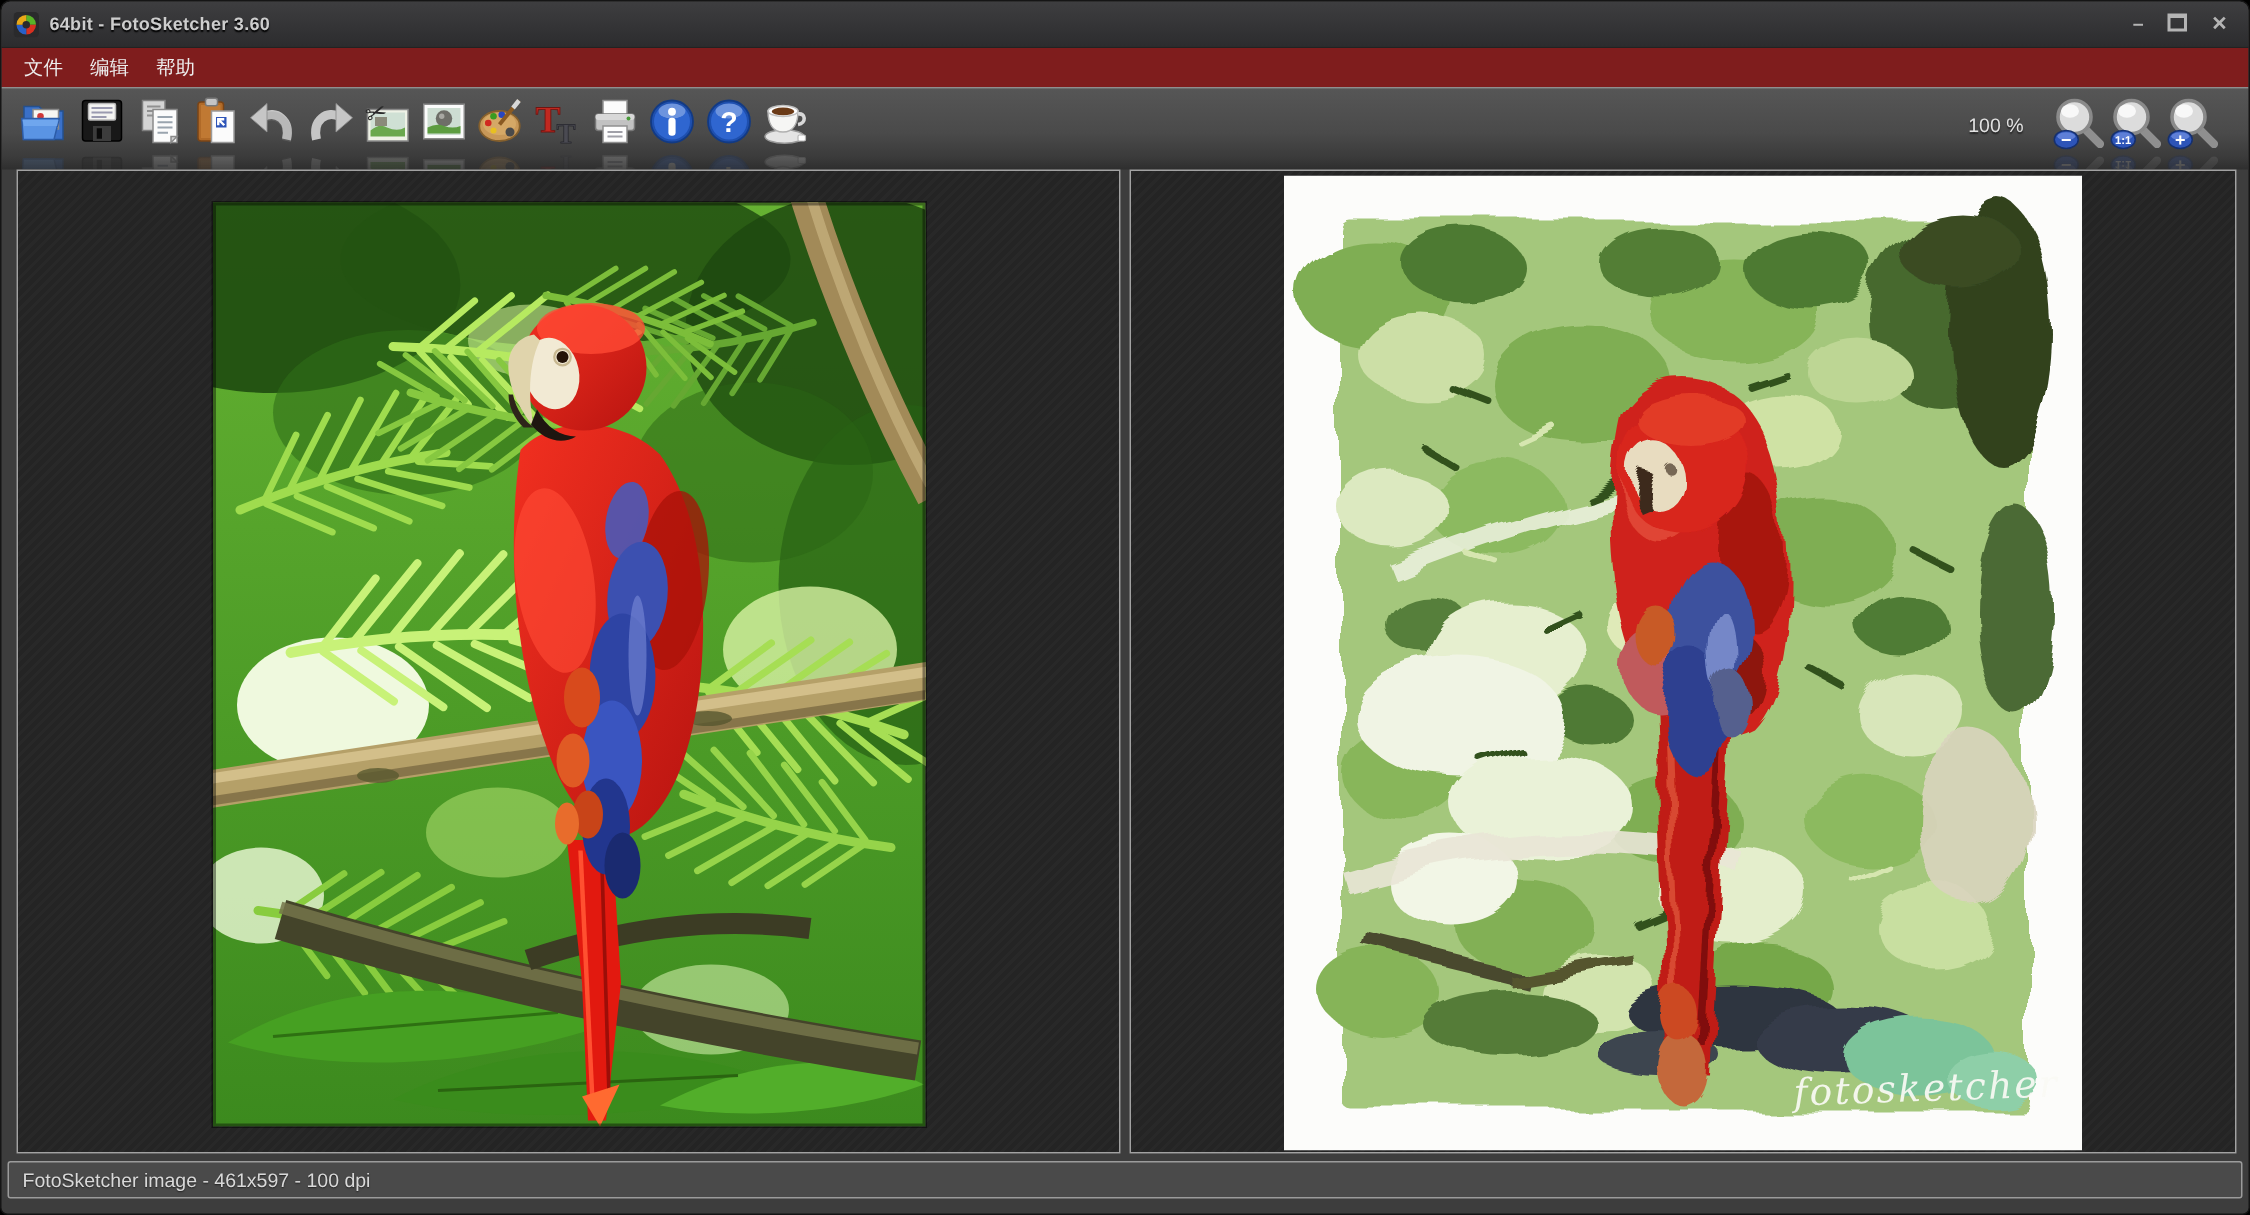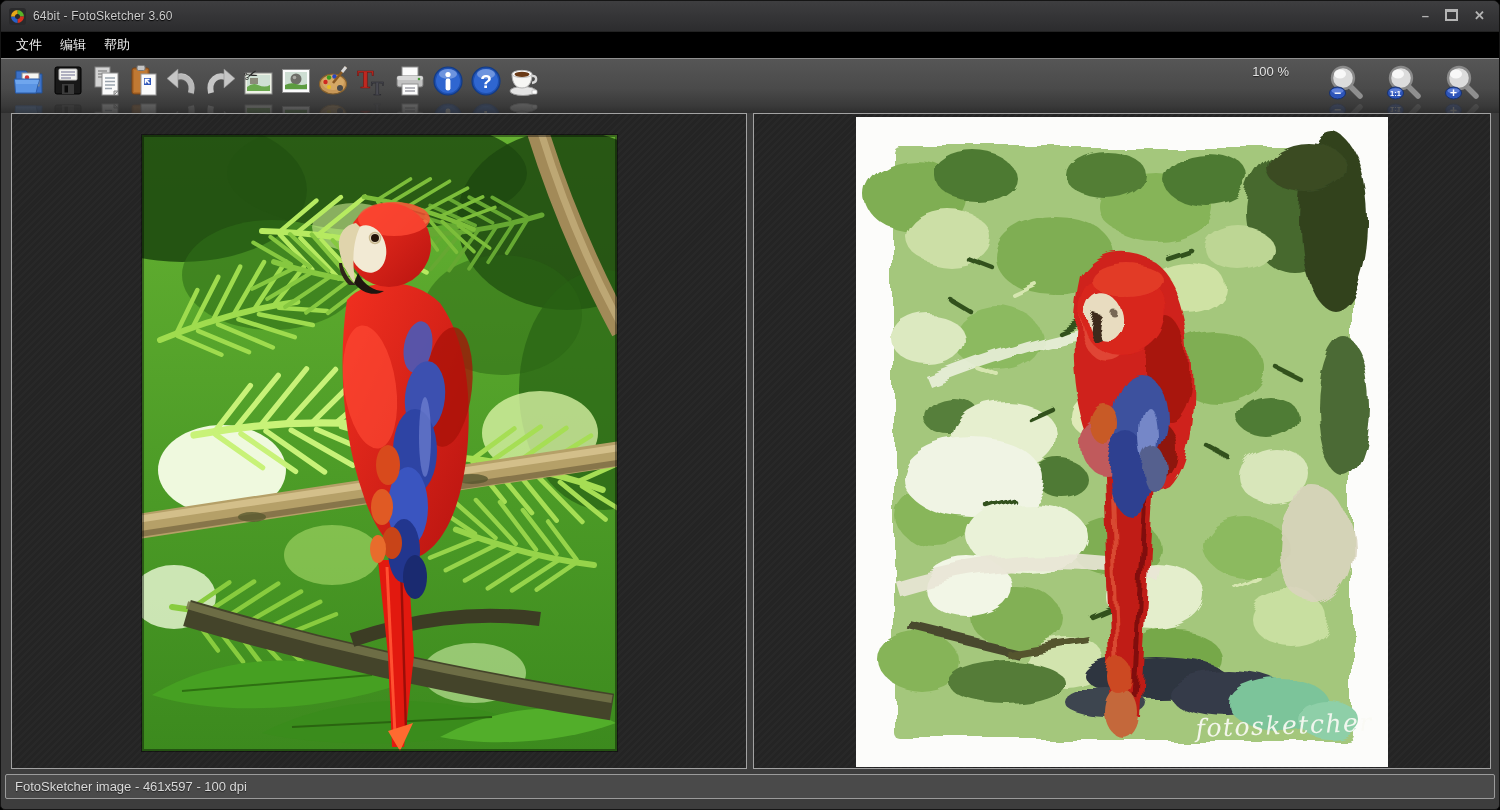--- a/index.html
+++ b/index.html
@@ -2,38 +2,38 @@
 <html><head>
 <meta charset="utf-8">
 <style>
   html,body{margin:0;padding:0;background:#000;}
   body{width:1500px;height:810px;position:relative;font-family:"Liberation Sans",sans-serif;-webkit-font-smoothing:antialiased;}
   .window{position:absolute;left:0;top:0;width:1498px;height:808px;background:#3d3d3d;border:1px solid #151515;border-radius:7px 7px 5px 5px;overflow:hidden;}
 
   
   .titlebar{position:absolute;left:0;top:0;width:100%;height:30px;background:linear-gradient(#3e3e40,#2c2c2e);border-bottom:1px solid #222;display:flex;align-items:center;}
   .app-icon{width:17px;height:17px;margin:0 7px 0 8px;flex:0 0 auto;}
-  .title-text{color:#cdcdcd;font-size:12px;font-weight:normal;letter-spacing:.2px;text-shadow:0 1px 1px #000;}
+  .title-text{color:#cdcdcd;font-size:12px;font-weight:bold;letter-spacing:.2px;text-shadow:0 1px 1px #000;}
   .win-controls{margin-left:auto;display:flex;align-items:center;gap:16px;padding-right:14px;}
   .win-btn{color:#b4b4b4;font-size:13px;font-weight:bold;line-height:14px;cursor:default;}
   .max-box{display:inline-block;width:9px;height:7px;border:2px solid #b4b4b4;border-top-width:3px;}
 
   
-  .menubar{position:absolute;left:0;top:31px;width:100%;height:26px;background:#000000;display:flex;align-items:center;padding-left:6px;box-sizing:border-box;}
+  .menubar{position:absolute;left:0;top:31px;width:100%;height:26px;background:#7f1d1d;display:flex;align-items:center;padding-left:6px;box-sizing:border-box;}
   .menu-item{color:#ededed;font-size:13px;padding:3px 9px;border-radius:2px;}
 
   
   .toolbar{position:absolute;left:0;top:57px;width:100%;height:55px;background:linear-gradient(#565656 0%,#4a4a4a 55%,#3a3a3a 86%,#2e2e2e 100%);border-top:1px solid #8f8f8f;box-sizing:border-box;overflow:hidden;}
   .tb-left{position:absolute;left:12px;top:5px;display:flex;gap:4px;}
   .tbtn{position:relative;width:34px;height:34px;flex:0 0 auto;}
   .tbtn > svg{width:34px;height:34px;display:block;}
   .refl{position:absolute;left:0;top:37px;width:100%;height:100%;transform:scaleY(-1);opacity:.20;
         -webkit-mask-image:linear-gradient(to bottom,transparent 15%,#000 95%);
         mask-image:linear-gradient(to bottom,transparent 15%,#000 95%);}
-  .tb-right{position:absolute;right:18px;top:5px;display:flex;align-items:flex-start;gap:20px;}
+  .tb-right{position:absolute;right:18px;top:5px;display:flex;align-items:center;gap:0;}
   .zoom-label{color:#e2e2e2;font-size:13px;margin-right:18px;text-shadow:0 1px 1px #222;}
   .zbtn{position:relative;width:38px;height:38px;}
   .zbtn > svg{width:38px;height:38px;display:block;}
 
   
   .main{position:absolute;left:0;top:112px;width:100%;height:660px;}
   .panel{position:absolute;top:0;height:656px;border:1px solid #a2a2a2;background:#242424;background-image:repeating-linear-gradient(135deg,rgba(255,255,255,.018) 0 2px,transparent 2px 5px);box-sizing:border-box;}
   .panel-left{left:10px;width:736px;}
   .panel-right{left:752px;width:738px;}
   .canvas{position:absolute;}

